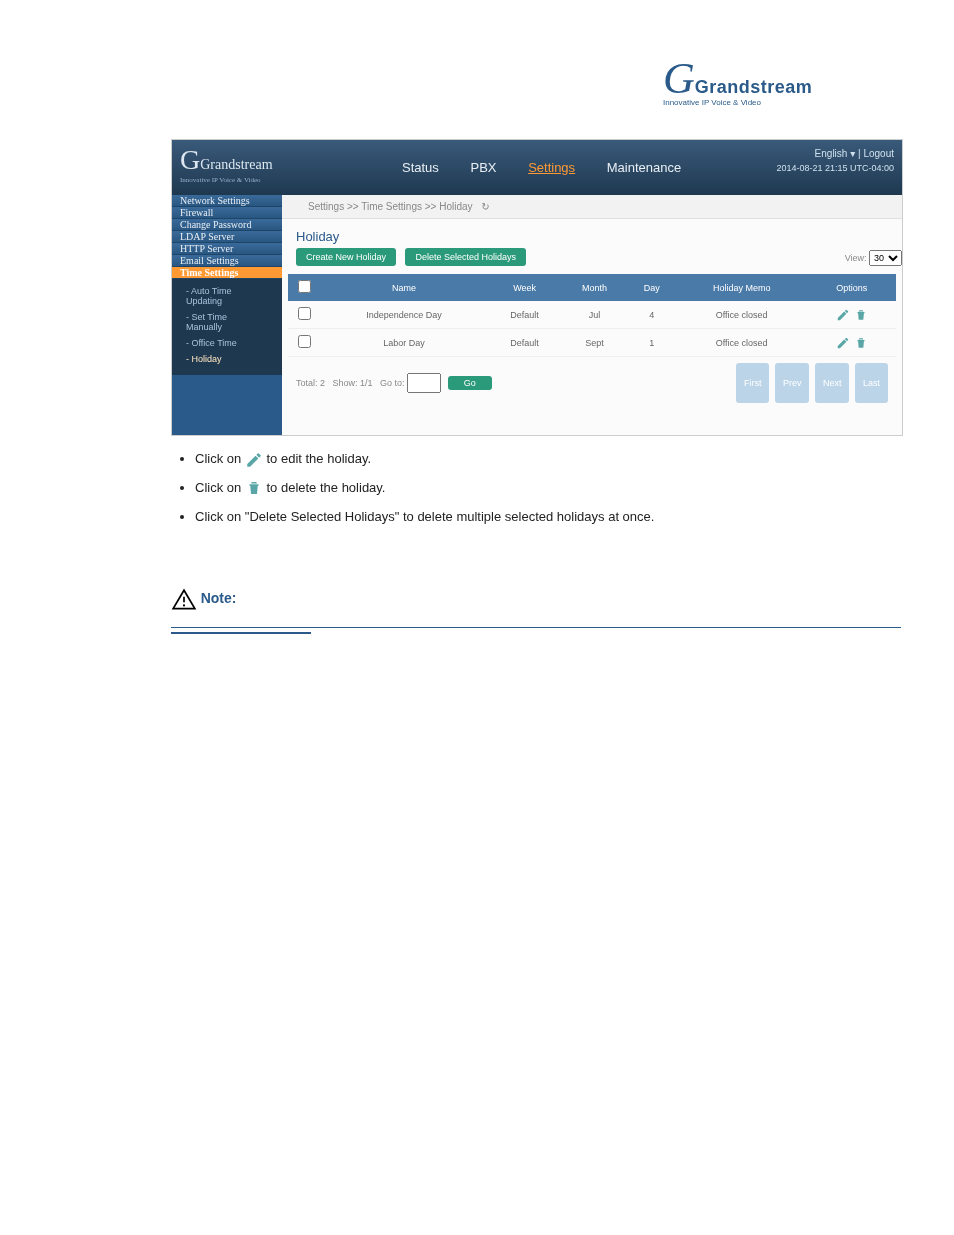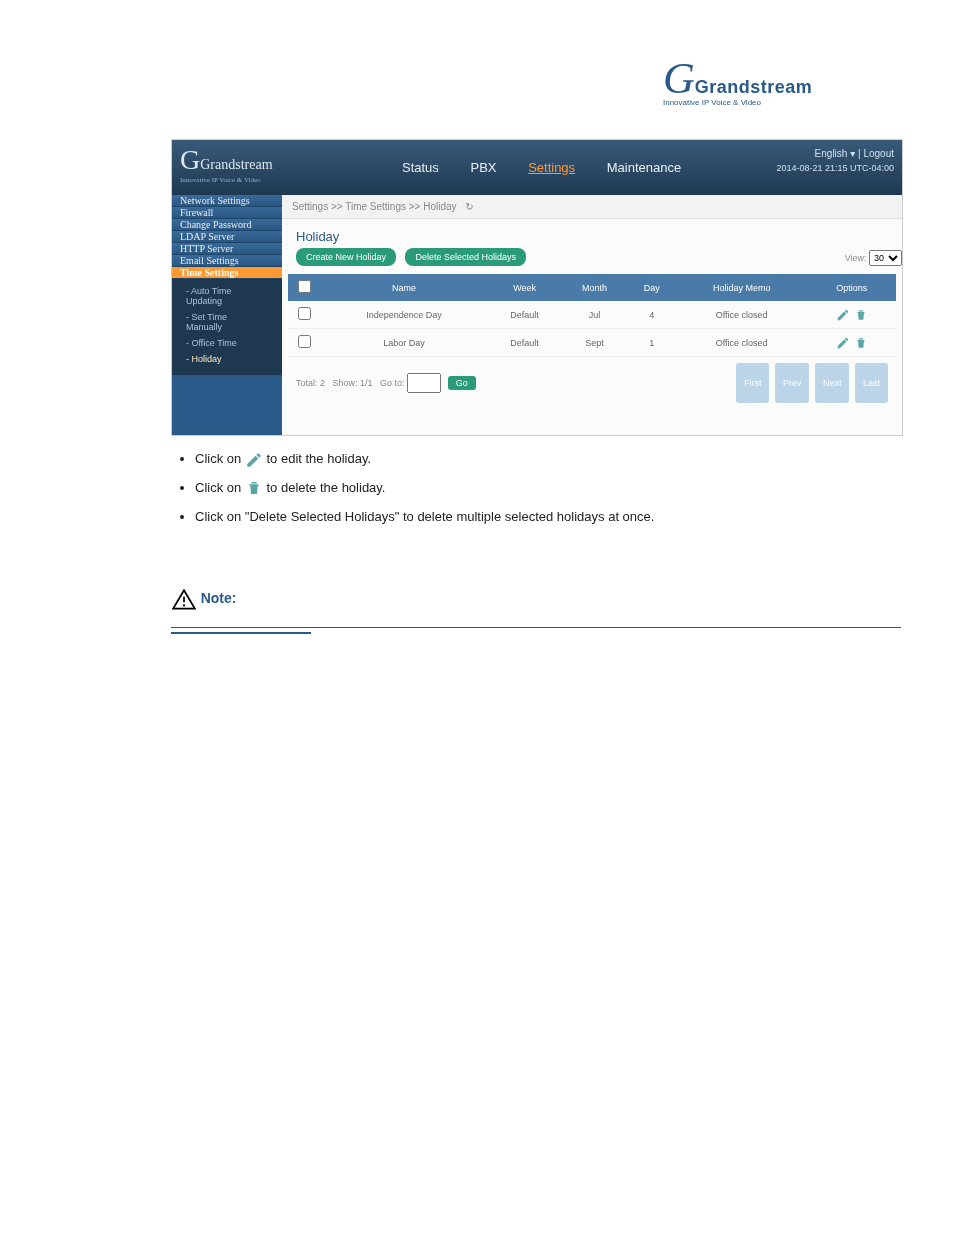--- a/index.html
+++ b/index.html
@@ -21,37 +21,37 @@
 .topbar .right .lang { cursor:pointer; }
 .topbar .right .dt { display:block; margin-top:4px; font-size:9px; }
 .body { display:flex; align-items:stretch; }
 .sidebar { width:110px; background:#2a5a8a; }
 .sidebar .li { display:block; padding:0 8px; font-size:10px; color:#e8eef4; background:linear-gradient(#3a6a9a,#295782); border-bottom:1px solid #1e4468; cursor:pointer;font-family:Liberation Serif, serif; }
 .sidebar .li.exp { background:#ff9933; color:#fff; font-weight:bold; }
 .sidebar .sub { background:#1e3850; padding:4px 0 8px 0; }
 .sidebar .sub .si { display:block; padding:3px 19px 3px 14px; font-size:9px; color:#a8c4da; cursor:pointer; }
 .sidebar .sub .si.cur { color:#ffe6c0; }
 .content { flex:1; background:#fbfbfb; padding:0; min-height:240px; }
-.crumb { padding:6px 10px; font-size:10px; color:#888; background:#f2f2f2; border-bottom:1px solid #e0e0e0;}
+.crumb { padding:6px 26px; font-size:10px; color:#888; background:#f2f2f2; border-bottom:1px solid #e0e0e0;}
 .crumb .refresh { display:inline-block; margin-left:6px; color:#888; }
 .section-title { color:#2a5a8a; font-size:13px; padding:10px 14px 4px; }
 .btnbar { padding:0 14px 8px; position:relative; }
-.btn { display:inline-block; background:#2a9a7a; color:#fff; font-size:9px; padding:4px 10px; border-radius:8px; cursor:pointer; margin-right:6px; border:none; }
+.btn { display:inline-block; background:#2a9a7a; color:#fff; font-size:9px; padding:4px 10px; border-radius:3px; cursor:pointer; margin-right:6px; border:none; }
 .viewbox { position:absolute; right:0; bottom:8px; font-size:9px; color:#888;}
 .viewbox select { font-size:9px; height:16px;}
 table.hol { width:calc(100% - 12px); margin:0 6px; border-collapse:collapse; font-size:9px; }
 table.hol th { background:#4a7aa8; color:#fff; font-weight:normal; padding:6px 4px; }
 table.hol td { text-align:center; padding:6px 4px; border-bottom:1px solid #eee; color:#666; }
 table.hol input[type=checkbox]{ margin:0;}
 .opt-edit, .opt-del { display:inline-block; width:14px; height:14px; vertical-align:middle; cursor:pointer; margin:0 2px;}
 .opt-edit svg, .opt-del svg { width:14px; height:14px; }
 .pager { display:flex; justify-content:space-between; align-items:center; padding:6px 14px 14px; font-size:9px; color:#888;}
 .pager .pg-btns span { display:inline-block; background:#bcd4e8; color:#fff; font-size:9px; padding:15px 8px; border-radius:3px; margin-left:3px; cursor:pointer;}
 .pager input { width:26px; height:14px; font-size:9px;}
-.pager .go { display:inline-block; background:#2a9a7a; color:#fff; padding:2px 8px; border-radius:3px; margin-left:4px; cursor:pointer;}
+.pager .go { display:inline-block; background:#2a9a7a; color:#fff; padding:2px 16px; border-radius:3px; margin-left:4px; cursor:pointer;}
 
 .doc { position:absolute; top:430px; left:110px; width:730px; font-size:13px; color:#222; }
 .doc ul { list-style:disc; padding-left:24px; margin:4px 0;}
 .doc li { margin:8px 0; line-height:1.6;}
 .inline-ic { display:inline-block; width:18px; height:18px; vertical-align:middle;}
 .inline-ic svg { width:18px; height:18px;}
 .warn-ic { display:inline-block; width:26px; height:26px; vertical-align:middle;}
 .hr { border:none; border-top:1px solid #2a5a8a; margin:14px 0 4px;}
 .note-title { color:#2a5a8a; font-size:14px; font-weight:bold; }
 .note-underline { width:140px; border-bottom:2px solid #2a5a8a; margin-bottom:18px;}

